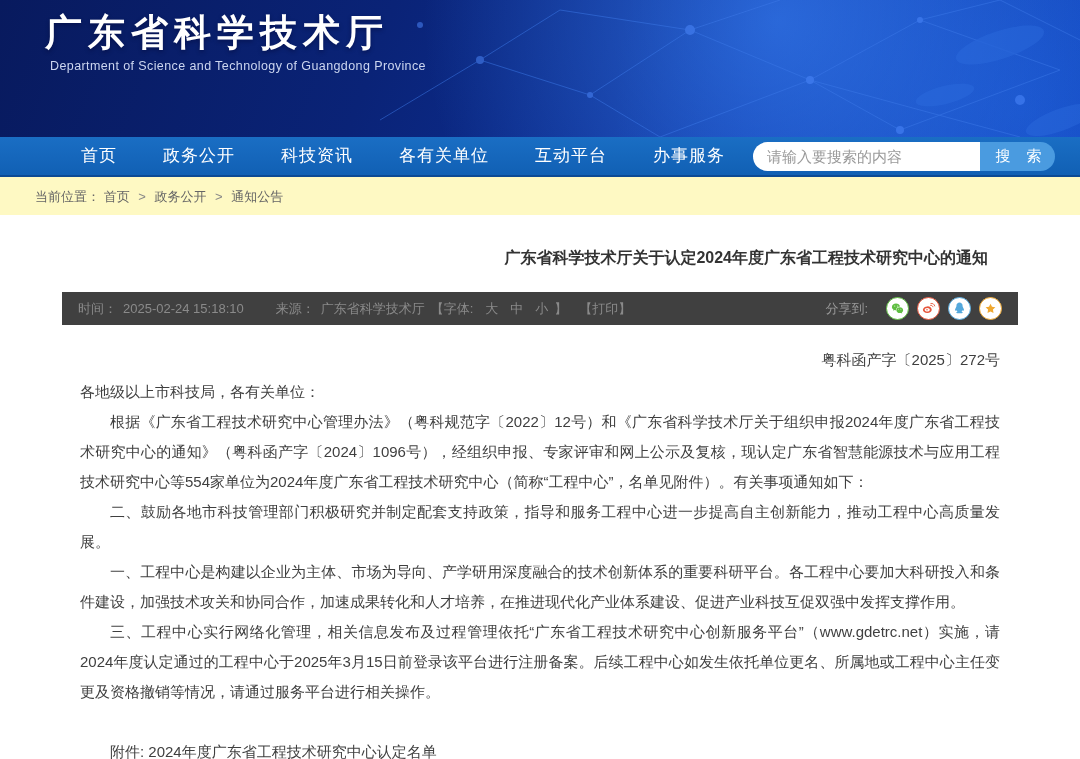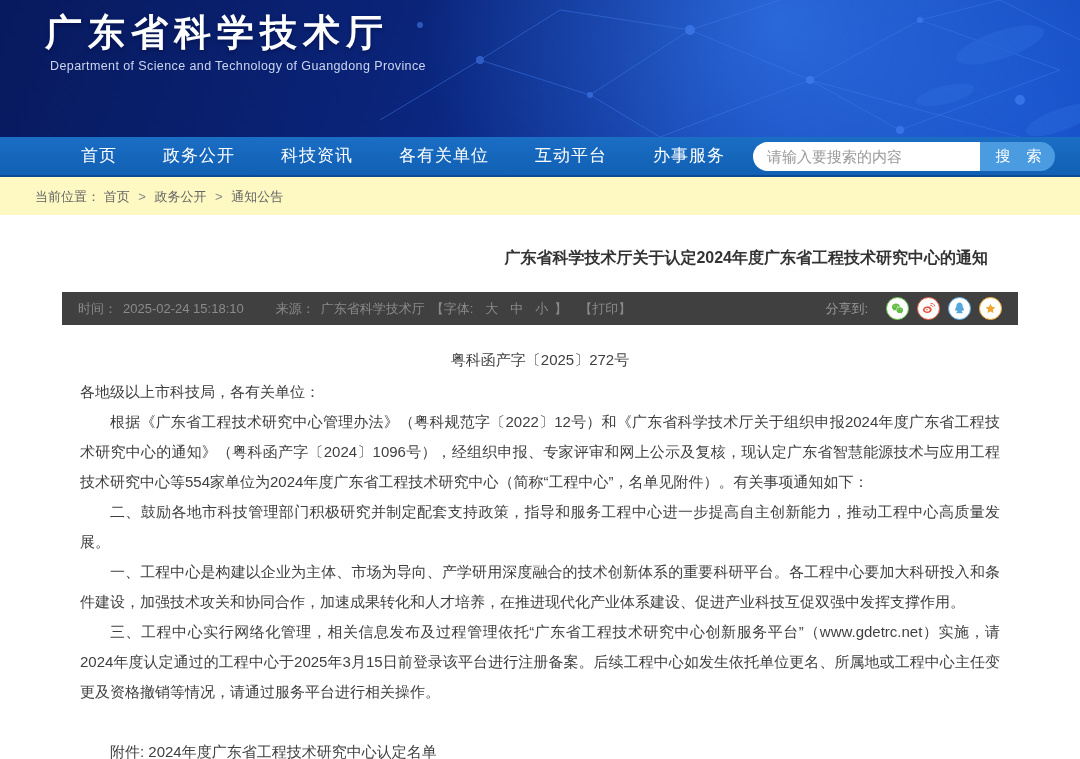--- a/index.html
+++ b/index.html
@@ -48,21 +48,21 @@
   .font-size-link, .print-link { cursor:pointer; margin:0 6px; color:#8a8a8a; }
   .share { margin-left:auto; display:flex; align-items:center;justify-content:center; }
   .share-label { font-size:13px; color:#999; margin-right:10px; }
   .share-ico { width:23px; height:23px; border-radius:50%; border:1.4px solid currentColor;
     display:flex; align-items:center; justify-content:center; margin-left:8px; cursor:pointer;
     background:#fff; }
   .share-ico svg { width:15px; height:15px; fill:currentColor; }
 
   .body-text { padding:20px 18px 0 18px; font-size:15px; line-height:30px; color:#3f3f3f;
     text-align:justify; }
-  .doc-number { text-align:center; line-height:30px; margin-bottom:2px; }
+  .doc-number { text-align:right; line-height:30px; margin-bottom:2px; }
   .salutation { line-height:30px; }
   .para { text-indent:2em; }
   .attachment { text-indent:2em; margin-top:30px; }
 </style>
 </head>
 <body>
 
 <div class="banner">
   <div class="glow"></div>
   <svg class="net" viewBox="0 0 720 137">

